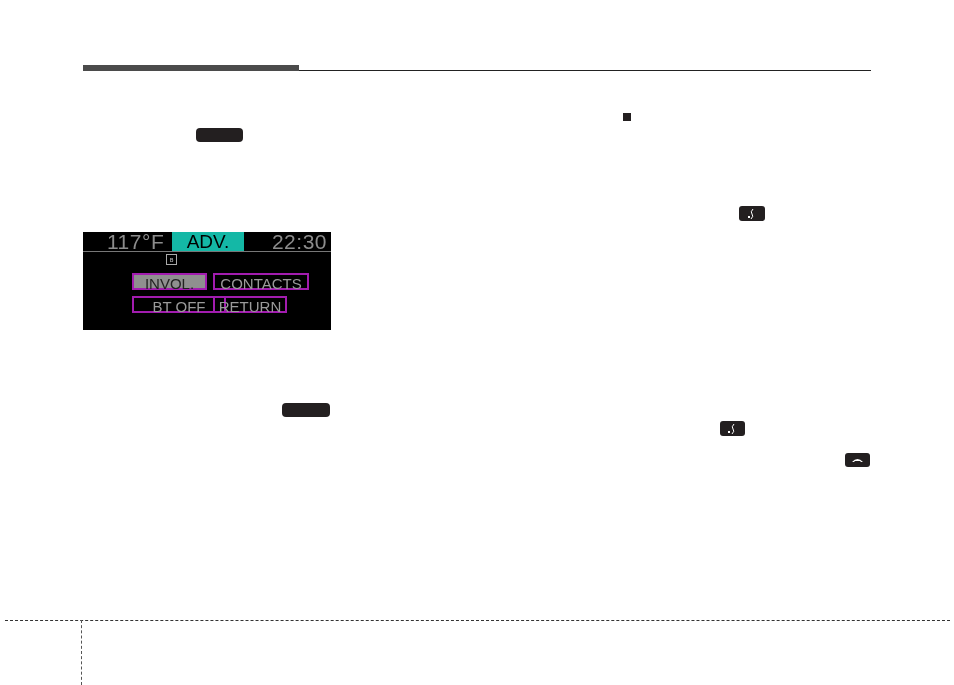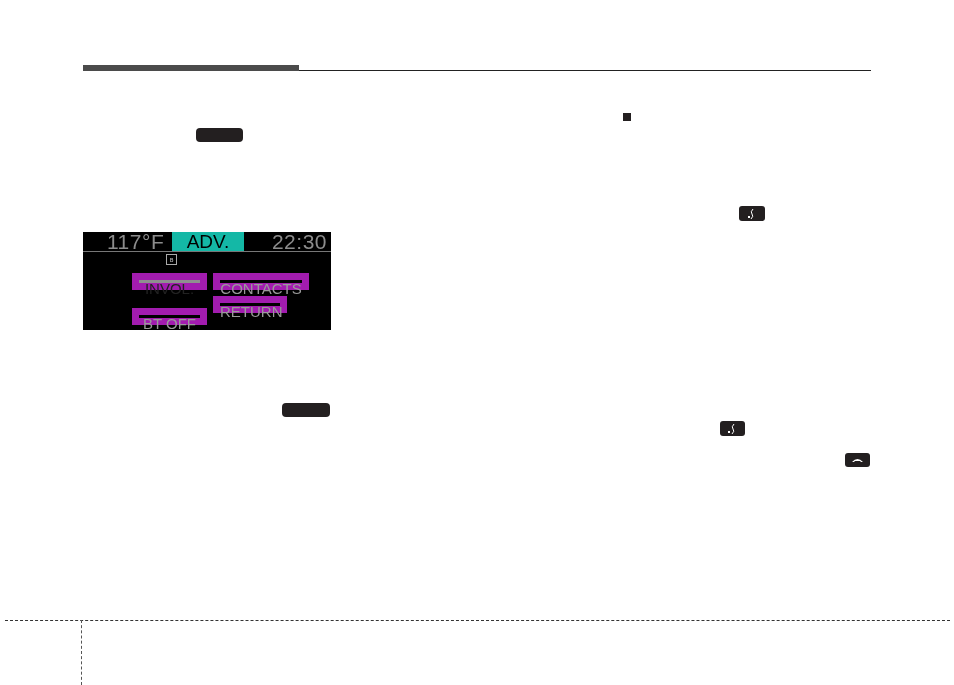--- a/index.html
+++ b/index.html
@@ -8,21 +8,21 @@
   .hdr-line { position:absolute; left:299px; top:70px; width:572px; height:1px; background:#222; }
   .key { position:absolute; background:#231f20; border-radius:4px; }
   .lcd { position:absolute; left:83px; top:232px; width:248px; height:98px; background:#000; }
   .lcd .top { position:absolute; left:0; top:0; width:248px; height:20px; font-family:"Liberation Sans", sans-serif; }
   .lcd .temp, .lcd .clock { position:absolute; top:-2px; color:#8c8c8c; font-size:21px; letter-spacing:0.5px; }
   .lcd .temp { left:16px;margin-left:8px; }
   .lcd .clock { right:4px;text-align:right; }
   .lcd .mode { position:absolute; left:89px; top:0; width:72px; height:19px; background:#14b8a6; color:#000; font-size:19px; text-align:center; line-height:20px; }
   .lcd .divider { position:absolute; left:0; top:19px; width:248px; height:1px; background:#777; }
   .lcd .bt { position:absolute; left:83px; top:22px; width:9px; height:9px; border:1px solid #aaa; color:#bbb; font-size:7px; line-height:9px; text-align:center; }
-  .lcd .btn { position:absolute; height:17px; border:7px solid #a21caf; color:#9a9a9a; font-size:15px; line-height:18px; text-align:center; box-sizing:border-box; }
+  .lcd .btn { position:absolute; height:17px; border:2px solid #a21caf; color:#9a9a9a; font-size:15px; line-height:18px; text-align:center; box-sizing:border-box; }
   .lcd .btn.sel { background:#8f8f8f; color:#222; }
   .sq { position:absolute; left:623px; top:113px; width:8px; height:8px; background:#231f20; }
   .icon-key { position:absolute; background:#231f20; border-radius:3px; color:#fff; font-size:10px; text-align:center; }
   .dash-h { position:absolute; left:5px; top:620px; width:945px; height:0; border-top:1px dashed #333; }
   .dash-v { position:absolute; left:81px; top:620px; width:0; height:65px; border-left:1px dashed #555; }
 </style>
 </head>
 <body>
 
 <div class="hdr-bar"></div>
@@ -33,21 +33,21 @@
 <div class="lcd">
   <div class="top">
     <span class="temp">117°F</span>
     <span class="mode">ADV.</span>
     <span class="clock">22:30</span>
   </div>
   <div class="divider"></div>
   <div class="bt">ʙ</div>
   <div class="btn sel" style="left:49px;top:41px;width:75px;">INVOL.</div>
   <div class="btn" style="left:130px;top:41px;width:96px;">CONTACTS</div>
-  <div class="btn" style="left:49px;top:76px;width:75px;">BT OFF</div>
+  <div class="btn" style="left:49px;top:64px;width:94px;">BT OFF</div>
   <div class="btn" style="left:130px;top:64px;width:74px;">RETURN</div>
 </div>
 
 <div class="key" style="left:282px;top:403px;width:48px;height:14px;"></div>
 
 <div class="sq"></div>
 
 <div class="icon-key" style="left:739px;top:206px;width:26px;height:15px;">
   <svg width="26" height="15" viewBox="0 0 26 15">
       <path d="M14 3 Q11 6 13 8 Q15 10 12 13" stroke="#fff" fill="none" stroke-width="1"></path>

